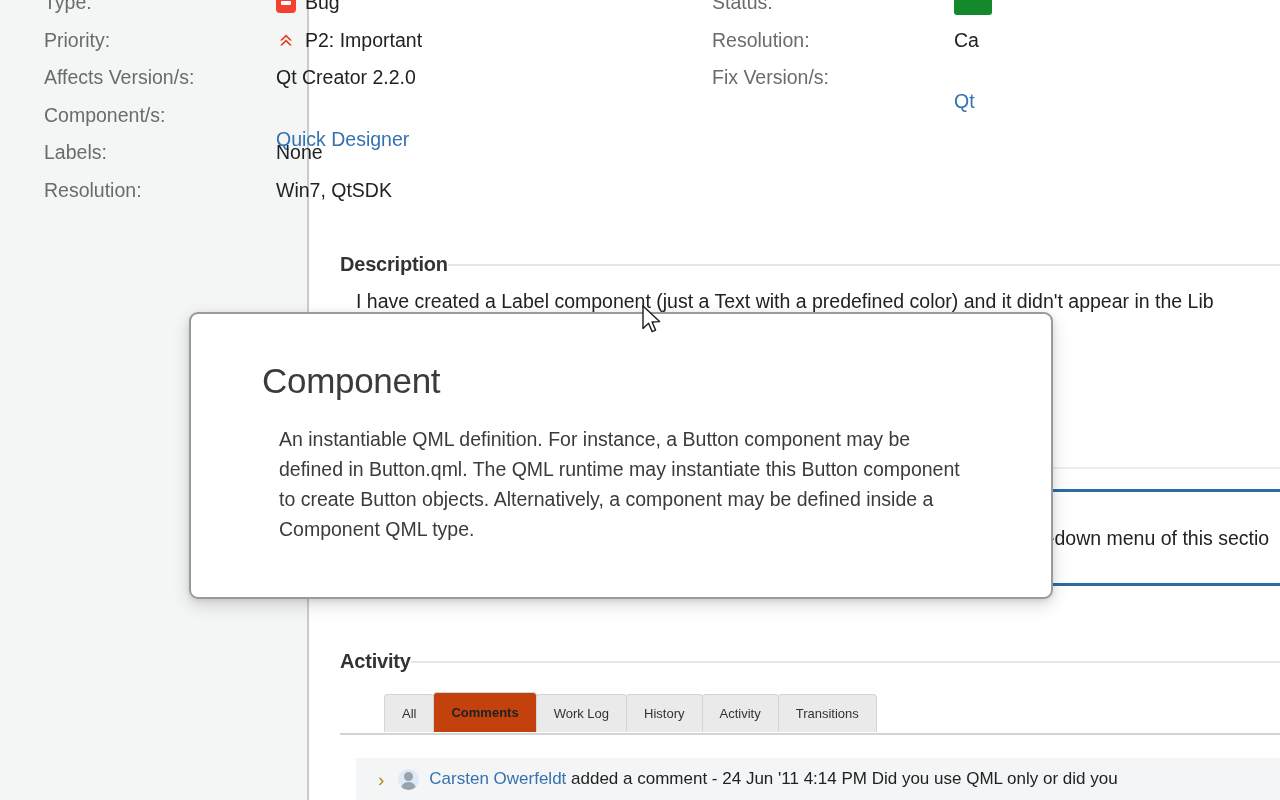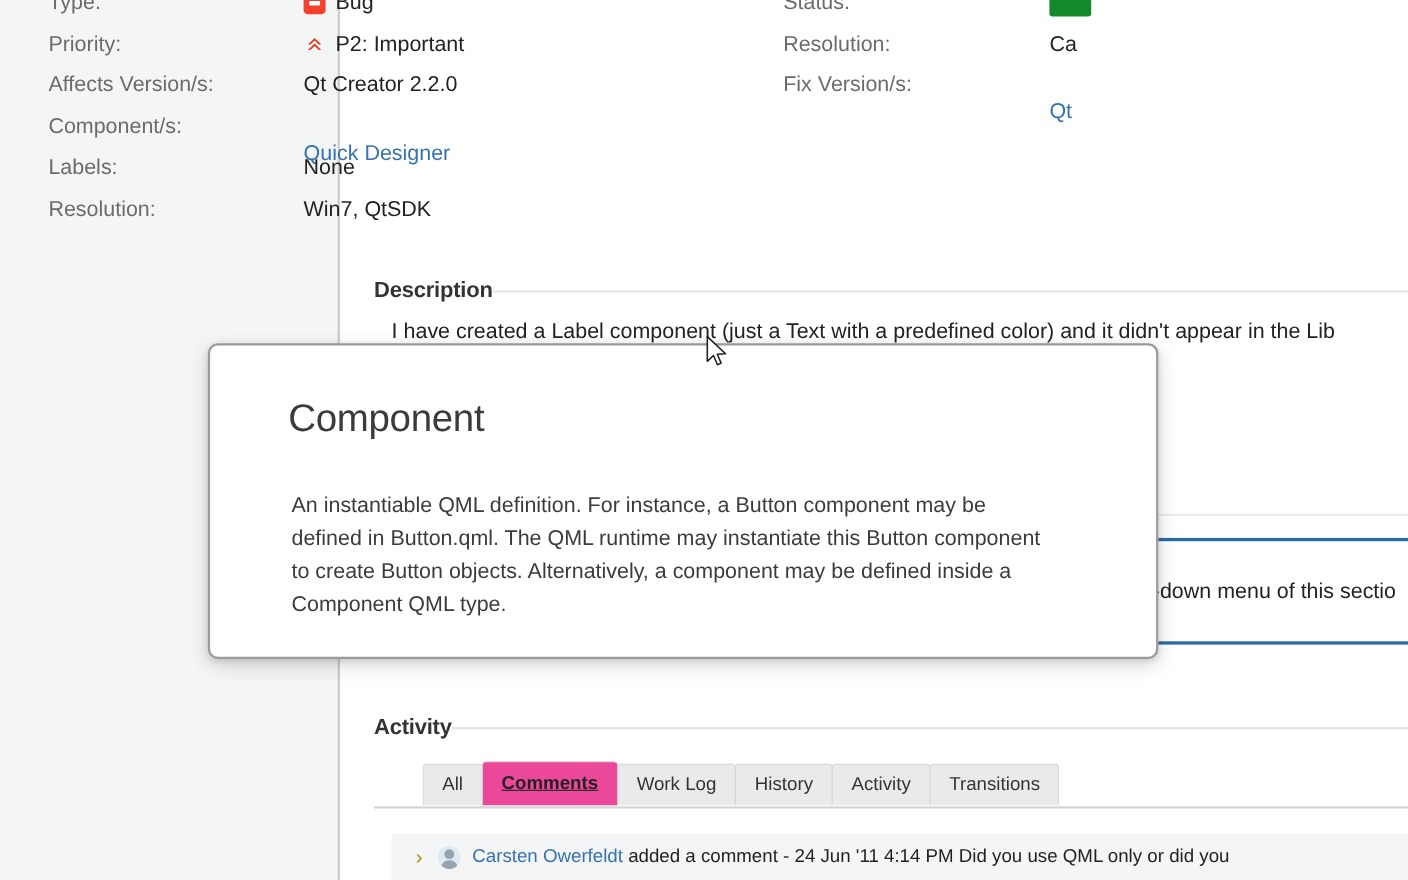--- a/index.html
+++ b/index.html
@@ -182,60 +182,58 @@
     position: absolute;
     left: 71px;
     top: 47px;
     font-size: 35px;
     font-weight: normal;
     color: #3b3b3b;
     letter-spacing: -.3px;
   }
   .popup-body {
     position: absolute;
-    left: 74px;
+    left: 88px;
     top: 110px;
     width: 700px;
     font-size: 19.5px;
     line-height: 30px;
     color: #3b3b3b;
-    margin-top: 20px;
   }
 
   
   .tabs {
     position: absolute;
     left: 384px;
     top: 694px;
     display: flex;
     align-items: flex-end;
     height: 38px;
   }
   .tab {
     background: #eaeaea;
     border: 1px solid #d4d4d4;
     border-bottom: none;
     border-radius: 4px 4px 0 0;
-    font-size: 17px;
+    font-size: 13px;
     color: #333333;
     padding: 5px 17px 6px 17px;
     margin-right: -1px;
     box-sizing: border-box;
     height: 38px;
     display: flex;
     align-items: center;
     position: relative;
   }
   .tab.active {
-    background: #ec4899;
+    background: #c2410c;
     font-weight: bold;
     color: #222222;
     z-index: 3;
     height: 40px;
-    text-decoration: underline;
   }
   .tabs-underline {
     position: absolute;
     left: 340px;
     top: 733px;
     width: 940px;
     height: 2px;
     background: #d4d4d4;
   }
 

